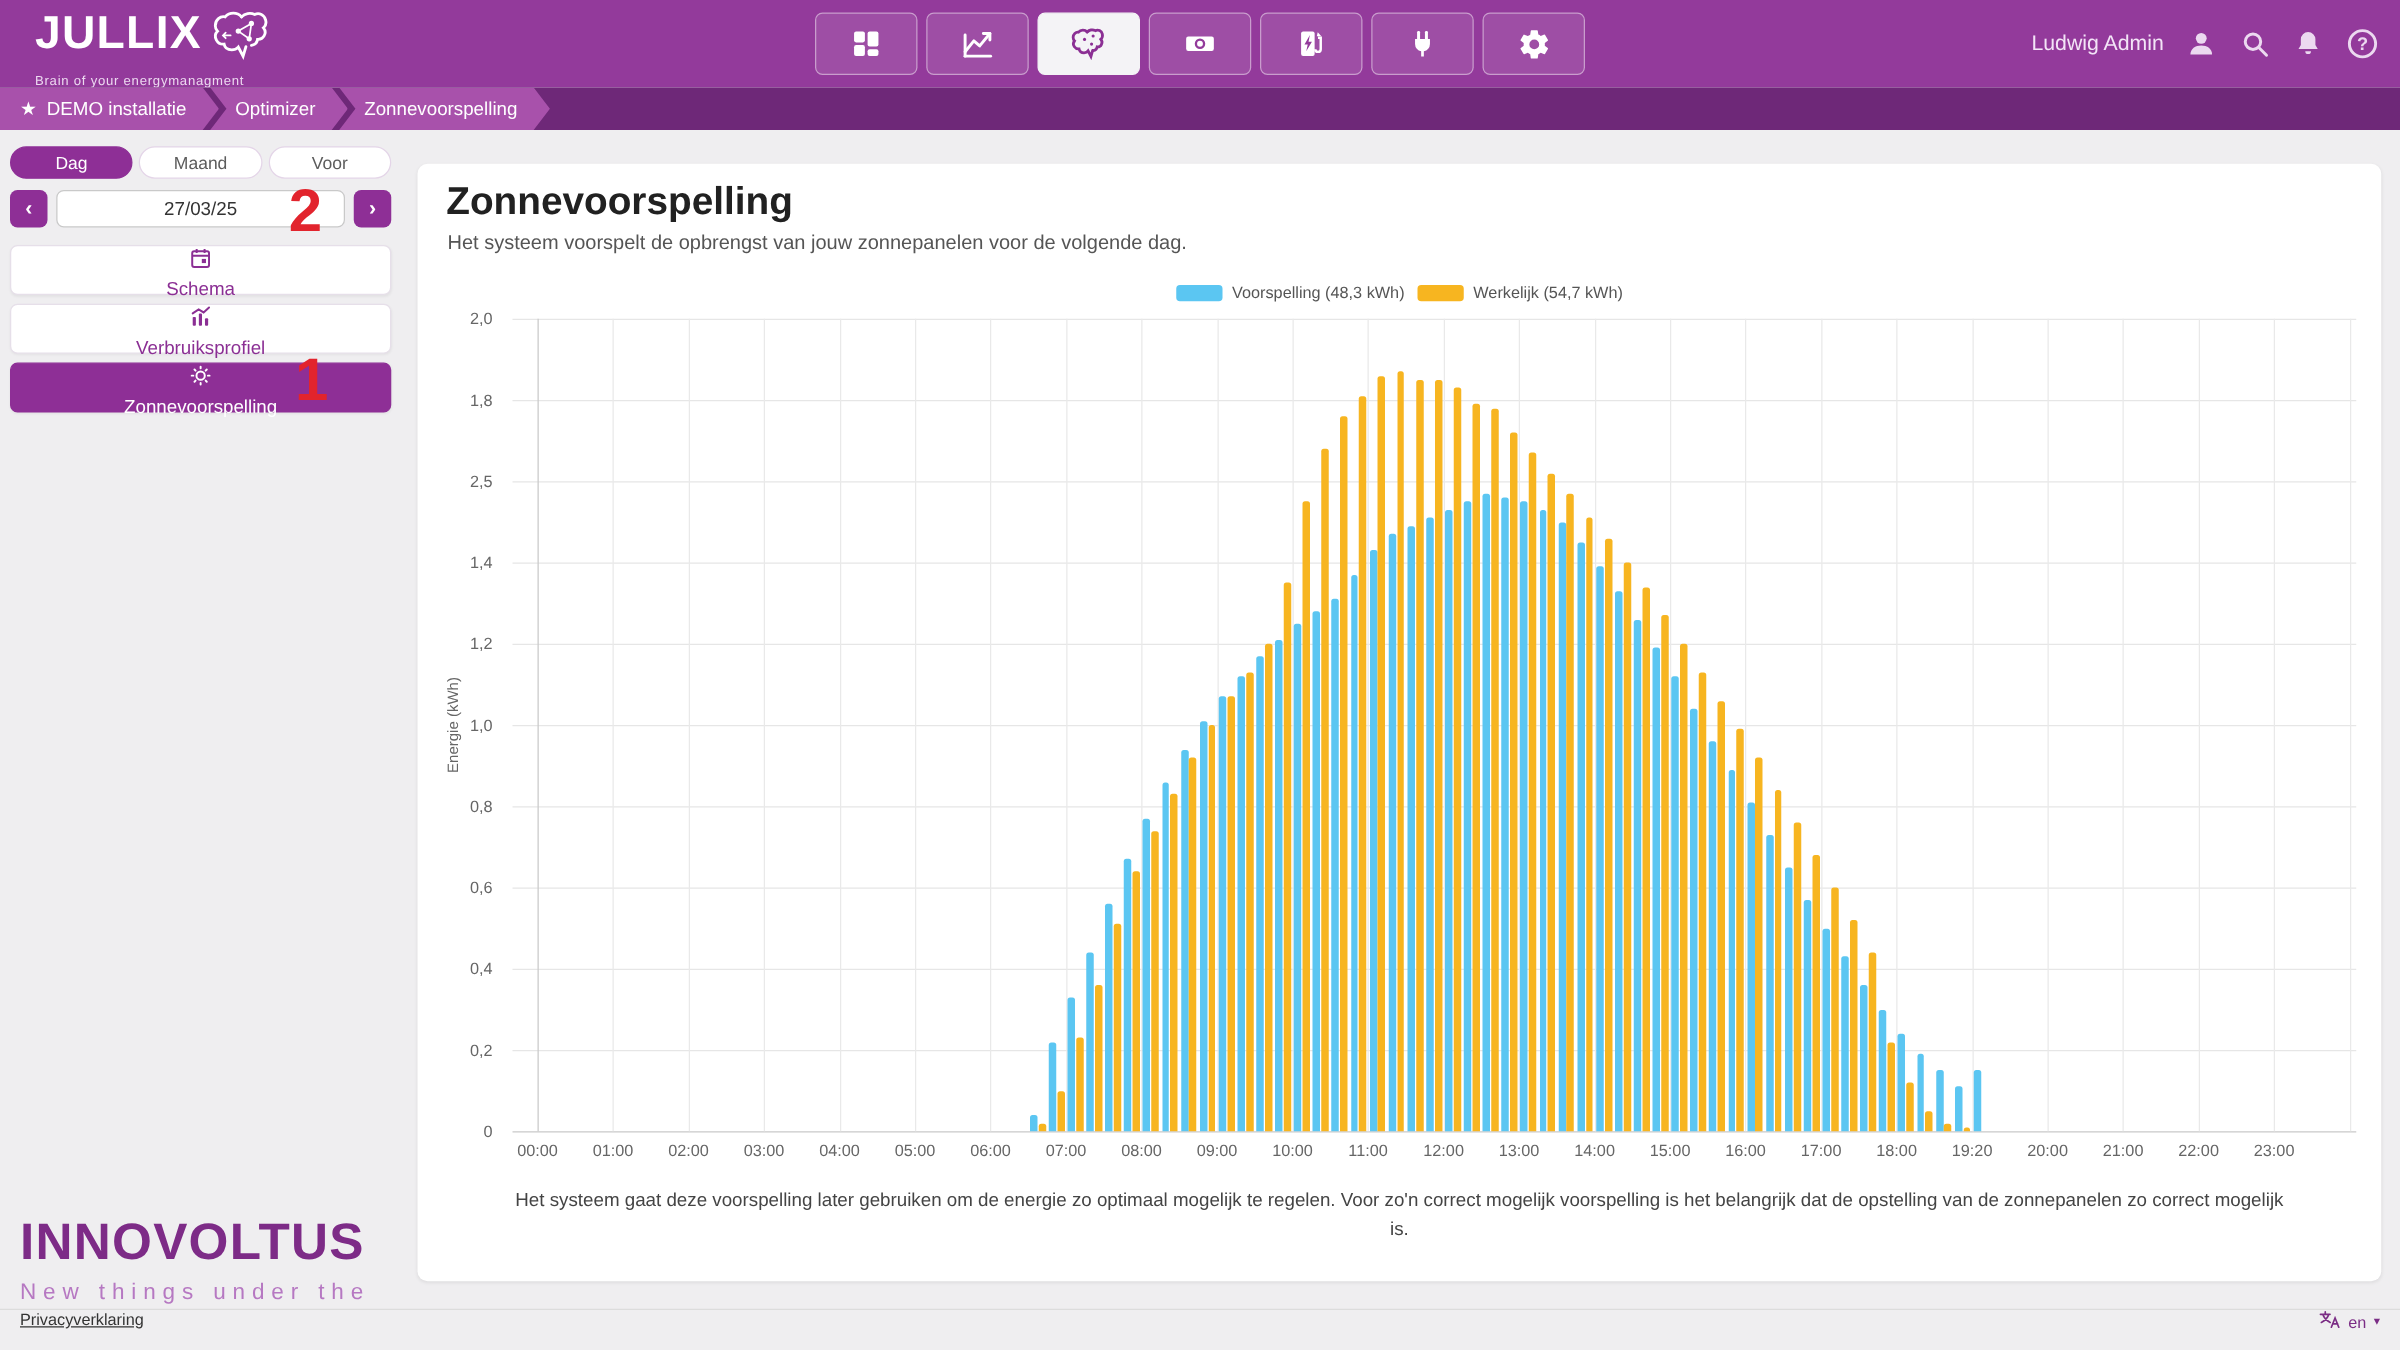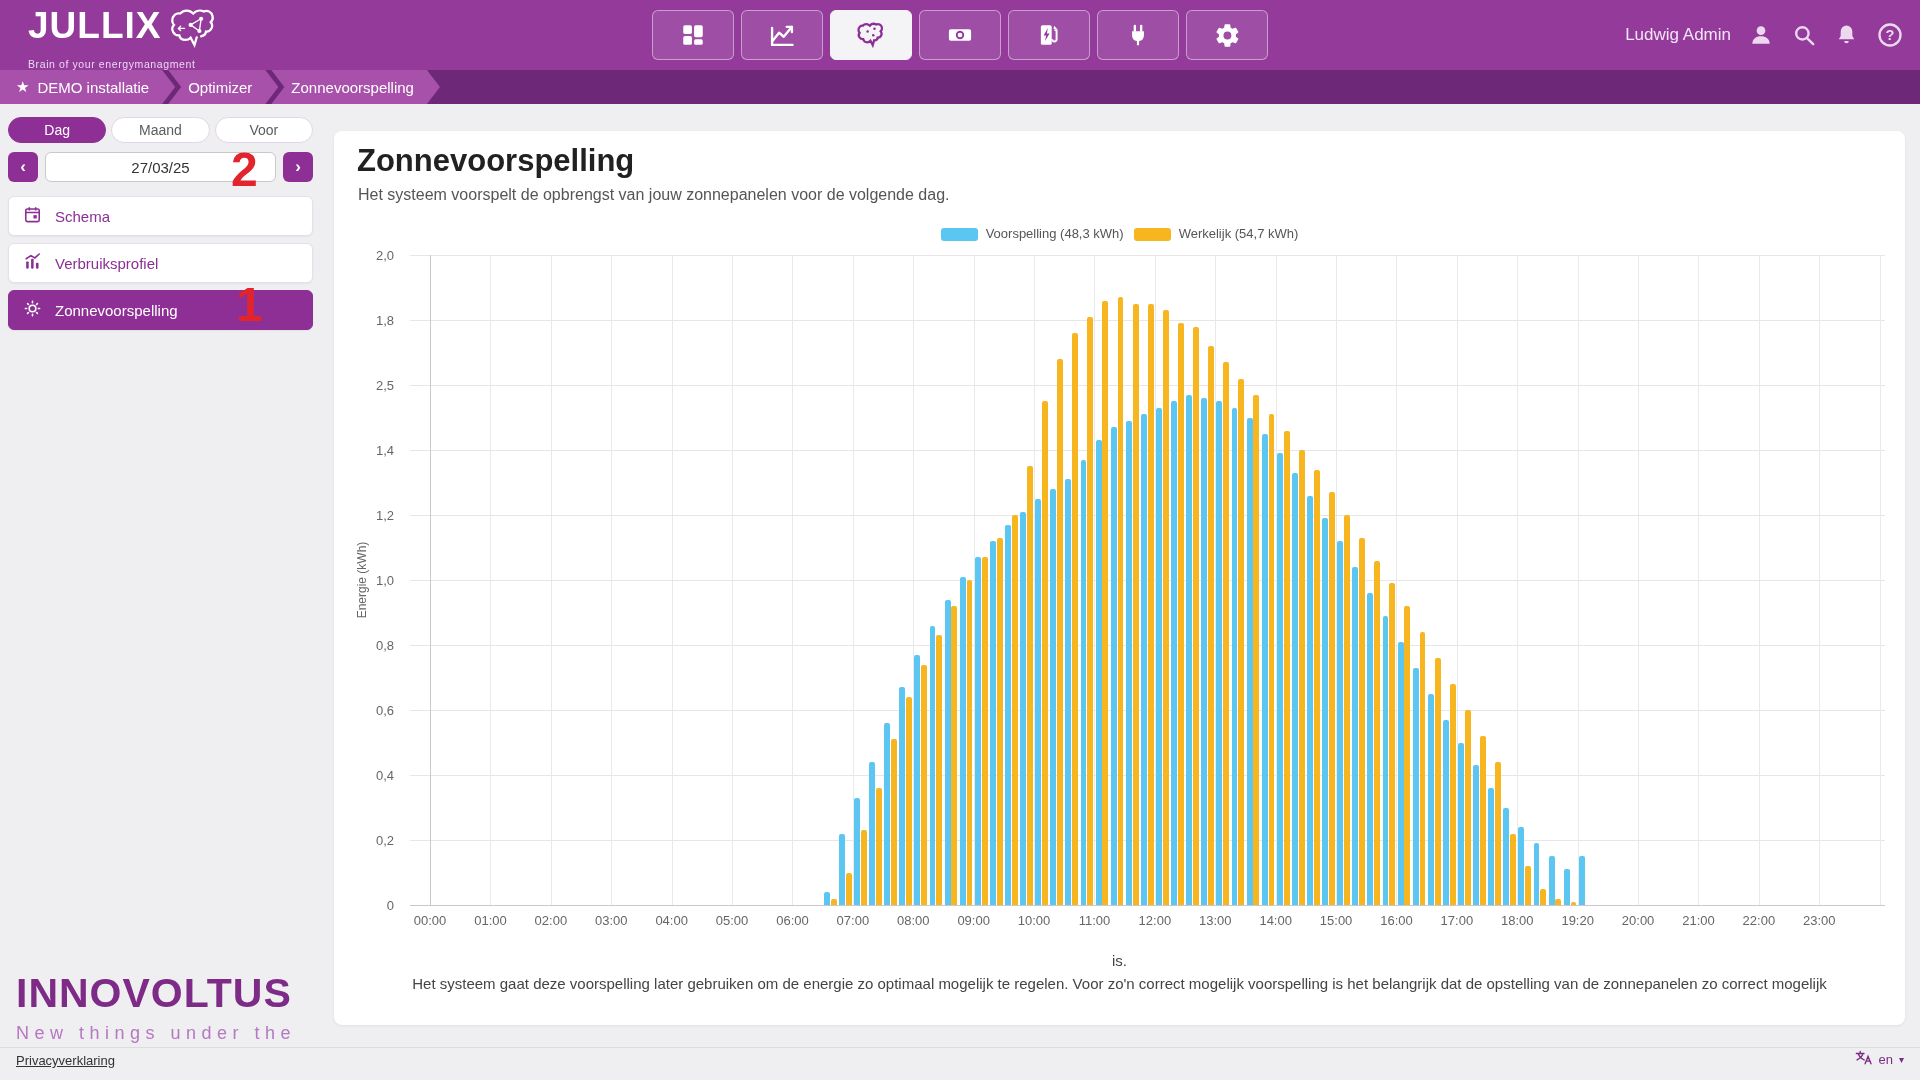--- a/index.html
+++ b/index.html
@@ -35,21 +35,21 @@
   .tab { flex:1; height:26px; border-radius:13px; background:#fff; border:1px solid #e4d5e8; color:#5c5c5c;
          font-size:14px; display:flex; align-items:center; justify-content:center; cursor:pointer; }
   .tab.active { background:#8e2f96; border-color:#8e2f96; color:#fff; }
   .date-row { position:absolute; left:8px; top:152px; width:305px; height:30px; display:flex; gap:7px; }
   .date-nav { width:30px; height:30px; background:#8e2f96; color:#fff; border:none; border-radius:6px;
               font-size:17px; font-weight:700; display:flex; align-items:center; justify-content:center; cursor:pointer; }
   .date-input { flex:1; height:30px; background:#fff; border:1px solid #c9c9c9; border-radius:6px;
                 text-align:center; font-size:15px; color:#333; font-family:"Liberation Sans", sans-serif; }
   .menu { position:absolute; left:8px; top:196px; width:305px; display:flex; flex-direction:column; gap:7px; }
   .menu-item { height:40px; background:#fff; border:1px solid #e6dfe9; border-radius:6px; display:flex; align-items:center;
-               gap:13px; padding:0 14px; color:#8b2f94; font-size:15px; cursor:pointer; box-shadow:0 1px 2px rgba(0,0,0,.05); }
+               gap:3px; padding:0 14px; color:#8b2f94; font-size:15px; cursor:pointer; box-shadow:0 1px 2px rgba(0,0,0,.05);flex-direction:column; }
   .menu-item.active { background:#8e2f96; border-color:#8e2f96; color:#fff; }
   .menu-item svg { flex:0 0 auto; }
 
   
   .step-num { position:absolute; color:#e2242d; font-size:48px; font-weight:700; line-height:1; z-index:50; }
   #step2 { left:231px; top:146px; }
   #step1 { left:236px; top:281px; }
 
   
   .card { position:absolute; left:334px; top:131px; width:1571px; height:894px; background:#fff;
@@ -74,21 +74,21 @@
   .xlab { position:absolute; transform:translateX(-50%); font-size:13px; color:#666; white-space:nowrap; }
   .y-axis-title { position:absolute; left:-86px; top:50%; transform:translateY(-50%) rotate(-90deg);
                   font-size:12px; color:#666; white-space:nowrap; }
   .footnote { position:absolute; left:20px; top:818px; width:1531px; text-align:center; font-size:15px; color:#444; line-height:1.55; }
 
   
   .branding { position:absolute; left:16px; top:970px; width:310px; }
   .brand-name { font-size:41px; font-weight:800; color:#7d2b87; letter-spacing:1px; }
   .brand-tag { margin-top:6px; font-size:18px; color:#b678c2; letter-spacing:5.5px; }
   .footer { position:absolute; left:0; bottom:0; width:1920px; height:33px; background:#efeef0;
-            border-top:1px solid #dcdcdc; display:flex; align-items:flex-end; justify-content:space-between; padding:12px 16px; }
+            border-top:1px solid #dcdcdc; display:flex; align-items:flex-start; justify-content:space-between; padding:0 16px; }
   .privacy { font-size:13px; color:#333; text-decoration:underline; cursor:pointer; }
   .lang { display:flex; align-items:center; gap:6px; color:#7b2d85; font-size:13px; cursor:pointer; }
   .lang .caret { font-size:10px; }
 </style>
 </head>
 <body>
 
 <div id="app">
 
   <div class="header">
@@ -465,22 +465,22 @@
         <div class="xlab" style="left: 70.975%;">17:00</div>
         <div class="xlab" style="left: 75.07%;">18:00</div>
         <div class="xlab" style="left: 79.165%;">19:20</div>
         <div class="xlab" style="left: 83.26%;">20:00</div>
         <div class="xlab" style="left: 87.355%;">21:00</div>
         <div class="xlab" style="left: 91.45%;">22:00</div>
         <div class="xlab" style="left: 95.545%;">23:00</div>
       </div>
 
     <div class="footnote">
+      <div>Het systeem gaat deze voorspelling later gebruiken om de energie zo optimaal mogelijk te regelen. Voor zo'n correct mogelijk voorspelling is het belangrijk dat de opstelling van de zonnepanelen zo correct mogelijk</div>
       <div>is.</div>
-      <div>Het systeem gaat deze voorspelling later gebruiken om de energie zo optimaal mogelijk te regelen. Voor zo'n correct mogelijk voorspelling is het belangrijk dat de opstelling van de zonnepanelen zo correct mogelijk</div>
     </div>
   </div>
 
   <div class="branding">
     <div class="brand-name">INNOVOLTUS</div>
     <div class="brand-tag">New things under the sun</div>
   </div>
 
   <div class="footer">
     <a class="privacy">Privacyverklaring</a>

